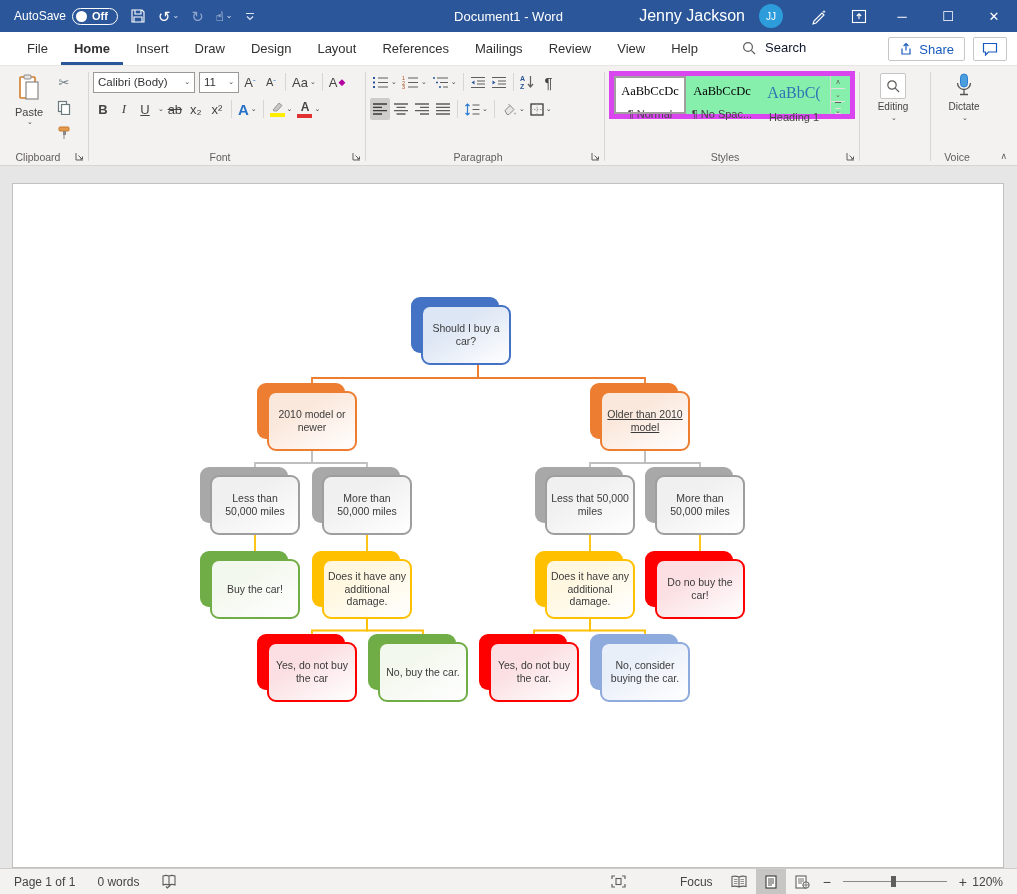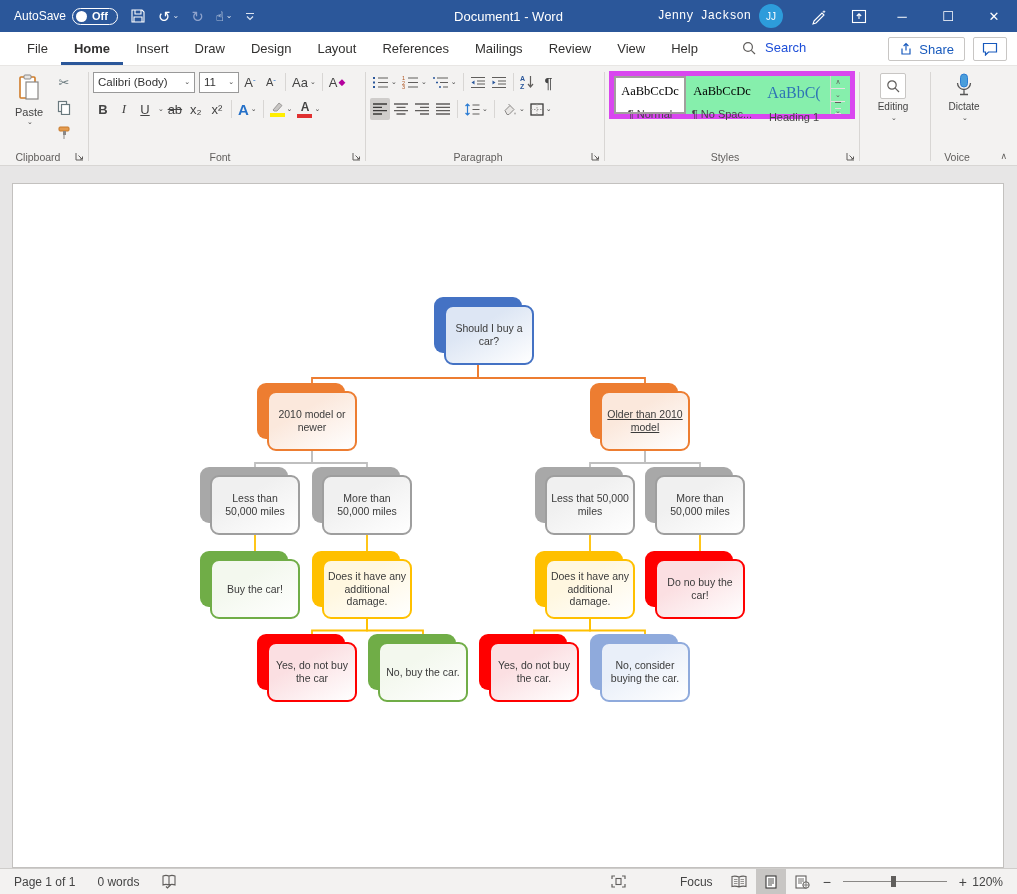--- a/index.html
+++ b/index.html
@@ -12,36 +12,36 @@
   .tb-left { display:flex; align-items:center; gap:12px; }
   .autosave { display:flex; align-items:center; gap:6px; }
   .as-pill { display:flex; align-items:center; gap:5px; border:1px solid #fff;
     border-radius:9px; padding:1px 9px 1px 3px; height:17px; }
   .as-knob { width:11px; height:11px; border-radius:50%; background:#fff; }
   .as-state { font-weight:bold; font-size:11px; }
   .tb-icon { color:#fff; font-size:15px; line-height:1; display:flex; align-items:center; }
   .tb-chev { font-size:8px; color:#dbe3f0; margin-left:2px; }
   .tb-title { position:absolute; left:50%; transform:translateX(-50%); font-size:13px; color:#fff; }
   .tb-right { margin-left:auto; display:flex; align-items:center; height:100%; }
-  .tb-user { font-size:12px; margin-right:8px;font-family:Liberation Mono, monospace; }
+  .tb-user { font-size:16px; margin-right:14px; }
   .avatar { width:24px; height:24px; border-radius:50%; background:#2d9cdb; color:#fff;
     font-size:10px; display:flex; align-items:center; justify-content:center; margin-right:16px; }
   .tb-tool { width:40px; height:32px; display:flex; align-items:center; justify-content:center; }
   .winbtn { width:46px; height:32px; display:flex; align-items:center; justify-content:center;
     font-size:13px; color:#fff; }
 
   
   .menubar { height:34px; background:#fff; display:flex; align-items:flex-end;
     padding:0 0 0 14px; font-size:13px; color:#323130; position:relative;
     border-bottom:1px solid #e8e6e4; }
   .menu-tabs { display:flex; height:100%; align-items:stretch; }
   .menu-tab { padding:9px 13px 6px 13px; border-bottom:3px solid transparent; }
   .menu-tab.active { font-weight:bold; border-bottom:3px solid #2b579a; }
   .menu-search { position:absolute; left:742px; top:8px; display:flex; gap:9px;
-    align-items:center; color:#1d4ed8; }
+    align-items:center; color:#0f172a; }
   .share-btn { position:absolute; right:52px; top:5px; height:24px; border:1px solid #c8c6c4;
     border-radius:2px; display:flex; align-items:center; gap:6px; padding:0 10px;
     color:#185abd; font-size:13px; background:#fff; }
   .comment-btn { position:absolute; right:10px; top:5px; height:24px; width:34px;
     border:1px solid #c8c6c4; border-radius:2px; display:flex; align-items:center;
     justify-content:center; background:#fff; }
 
   
   .ribbon { height:100px; background:#f3f2f1; display:flex; align-items:stretch;
     padding:2px 2px 0 2px; border-bottom:1px solid #d8d6d4; position:relative; }
@@ -532,21 +532,21 @@
       <path d="M255 369 L255 393" fill="none" stroke="#FFC000" stroke-width="1.8"></path>
       <path d="M367 369 L367 393" fill="none" stroke="#FFC000" stroke-width="1.8"></path>
       <path d="M590 369 L590 393" fill="none" stroke="#FFC000" stroke-width="1.8"></path>
       <path d="M700 369 L700 393" fill="none" stroke="#FFC000" stroke-width="1.8"></path>
       <path d="M367 453 L367 464.5 L312 464.5 L312 476" fill="none" stroke="#FFC000" stroke-width="1.8"></path>
       <path d="M367 453 L367 464.5 L423 464.5 L423 476" fill="none" stroke="#FFC000" stroke-width="1.8"></path>
       <path d="M590 453 L590 464.5 L534 464.5 L534 476" fill="none" stroke="#FFC000" stroke-width="1.8"></path>
       <path d="M590 453 L590 464.5 L645 464.5 L645 476" fill="none" stroke="#FFC000" stroke-width="1.8"></path>
     </svg>
   <div class="fc-svg">
-      <div class="fc-node" style="left: 434px; top: 131px;">
+      <div class="fc-node" style="left: 411px; top: 131px;">
         <div class="fc-back" style="background: rgb(68, 114, 196);"></div>
         <div class="fc-front" style="border-color: rgb(68, 114, 196); background: linear-gradient(150deg, rgb(221, 230, 244) 35%, rgb(255, 255, 255) 100%);">Should I buy a car?</div>
       </div>
       <div class="fc-node" style="left: 257px; top: 217px;">
         <div class="fc-back" style="background: rgb(237, 125, 49);"></div>
         <div class="fc-front" style="border-color: rgb(237, 125, 49); background: linear-gradient(150deg, rgb(251, 232, 220) 35%, rgb(255, 255, 255) 100%);">2010 model or newer</div>
       </div>
       <div class="fc-node" style="left: 590px; top: 217px;">
         <div class="fc-back" style="background: rgb(237, 125, 49);"></div>
         <div class="fc-front" style="border-color: rgb(237, 125, 49); background: linear-gradient(150deg, rgb(251, 232, 220) 35%, rgb(255, 255, 255) 100%); text-decoration: underline;">Older than 2010 model</div>

